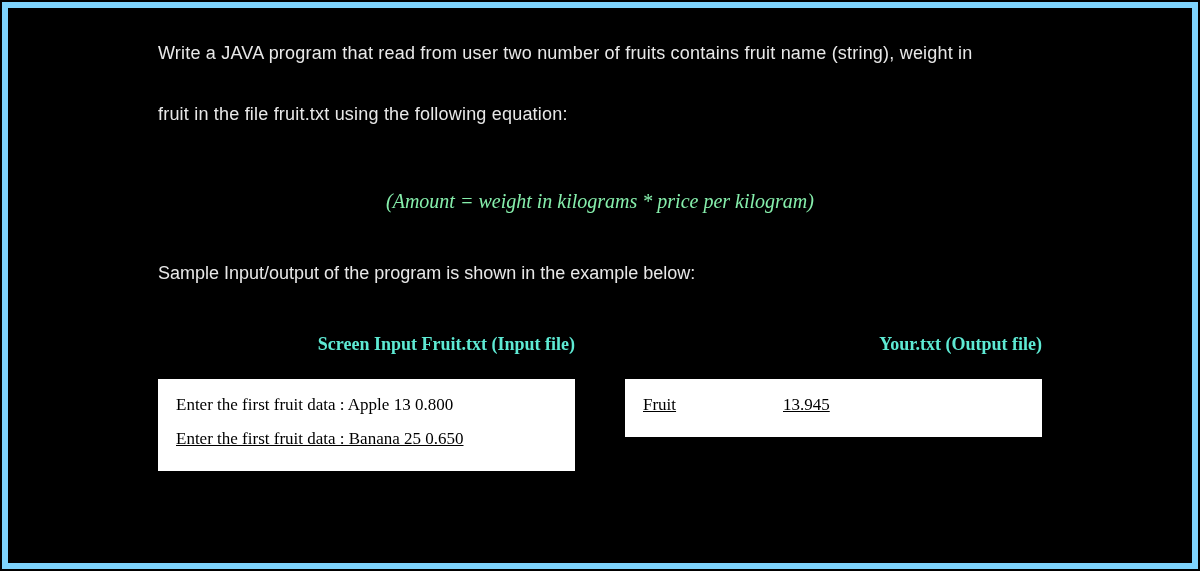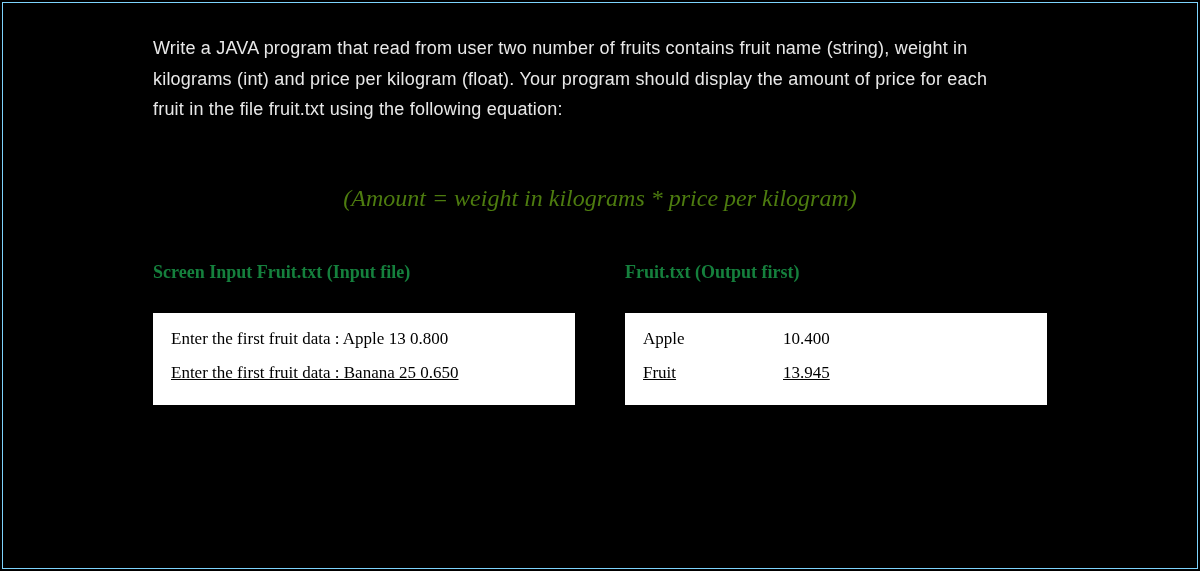--- a/index.html
+++ b/index.html
@@ -9,60 +9,60 @@
   }
   body {
     background: #000000;
     width: 1200px;
     height: 571px;
     font-family: 'Segoe UI', Tahoma, Geneva, Verdana, sans-serif;
     color: #ffffff;
     overflow: hidden;
   }
   .container {
-    border: 1px solid #7dd3fc;
+    border: 6px solid #7dd3fc;
     margin: 2px;
     height: 567px;
     padding: 30px 150px 20px 150px;
     position: relative;
   }
   .problem-text {
     font-size: 18px;
     line-height: 1.7;
     color: #e8e8e8;
     letter-spacing: 0.2px;
   }
   .equation {
     text-align: center;
     font-style: italic;
     font-family: 'Times New Roman', Times, serif;
-    font-size: 24px;
+    font-size: 20px;
     margin: 60px 0 50px 0;
-    color: #4d7c0f;
+    color: #86efac;
   }
   .sample-text {
     font-size: 18px;
     color: #e8e8e8;
     margin-bottom: 50px;
   }
   .columns {
     display: flex;
     justify-content: space-between;
     gap: 50px;
   }
   .col {
     flex: 1;
   }
   .col-header {
     font-family: 'Times New Roman', Times, serif;
     font-weight: bold;
     font-size: 18px;
-    text-align: left;
-    margin-bottom: 30px;
-    color: #15803d;
+    text-align: right;
+    margin-bottom: 24px;
+    color: #5eead4;
   }
   .file-box {
     background: #ffffff;
     color: #000000;
     padding: 16px 18px 22px 18px;
     font-family: 'Times New Roman', Times, serif;
     font-size: 17px;
   }
   .file-line {
     margin-bottom: 14px;
@@ -78,42 +78,39 @@
     width: 140px;
   }
 </style>
 </head>
 <body>
 
 <div class="container">
 
   <div class="problem-text">
     <span>Write a JAVA program that read from user two number of fruits contains fruit name (string), weight in</span><br>
-    <span>kilograms (int) and price per kilogram (float). Your program should display the amount of price for each</span><br>
+    <br>
     <span>fruit in the file fruit.txt using the following equation:</span>
   </div>
 
   <div class="equation">(Amount = weight in kilograms * price per kilogram)</div>
 
+  <div class="sample-text">Sample Input/output of the program is shown in the example below:</div>
 
   <div class="columns">
     <div class="col">
       <div class="col-header">Screen Input Fruit.txt (Input file)</div>
       <div class="file-box">
         <div class="file-line">Enter the first fruit data : Apple 13 0.800</div>
         <div class="file-line">Enter the first fruit data : Banana 25 0.650</div>
       </div>
     </div>
     <div class="col">
-      <div class="col-header">Fruit.txt (Output first)</div>
+      <div class="col-header">Your.txt (Output file)</div>
       <div class="file-box">
-        <div class="file-line output-row">
-          <span class="output-name">Apple</span>
-          <span>10.400</span>
-        </div>
         <div class="file-line output-row">
           <span class="output-name">Fruit</span>
           <span>13.945</span>
         </div>
       </div>
     </div>
   </div>
 
 </div>
 

